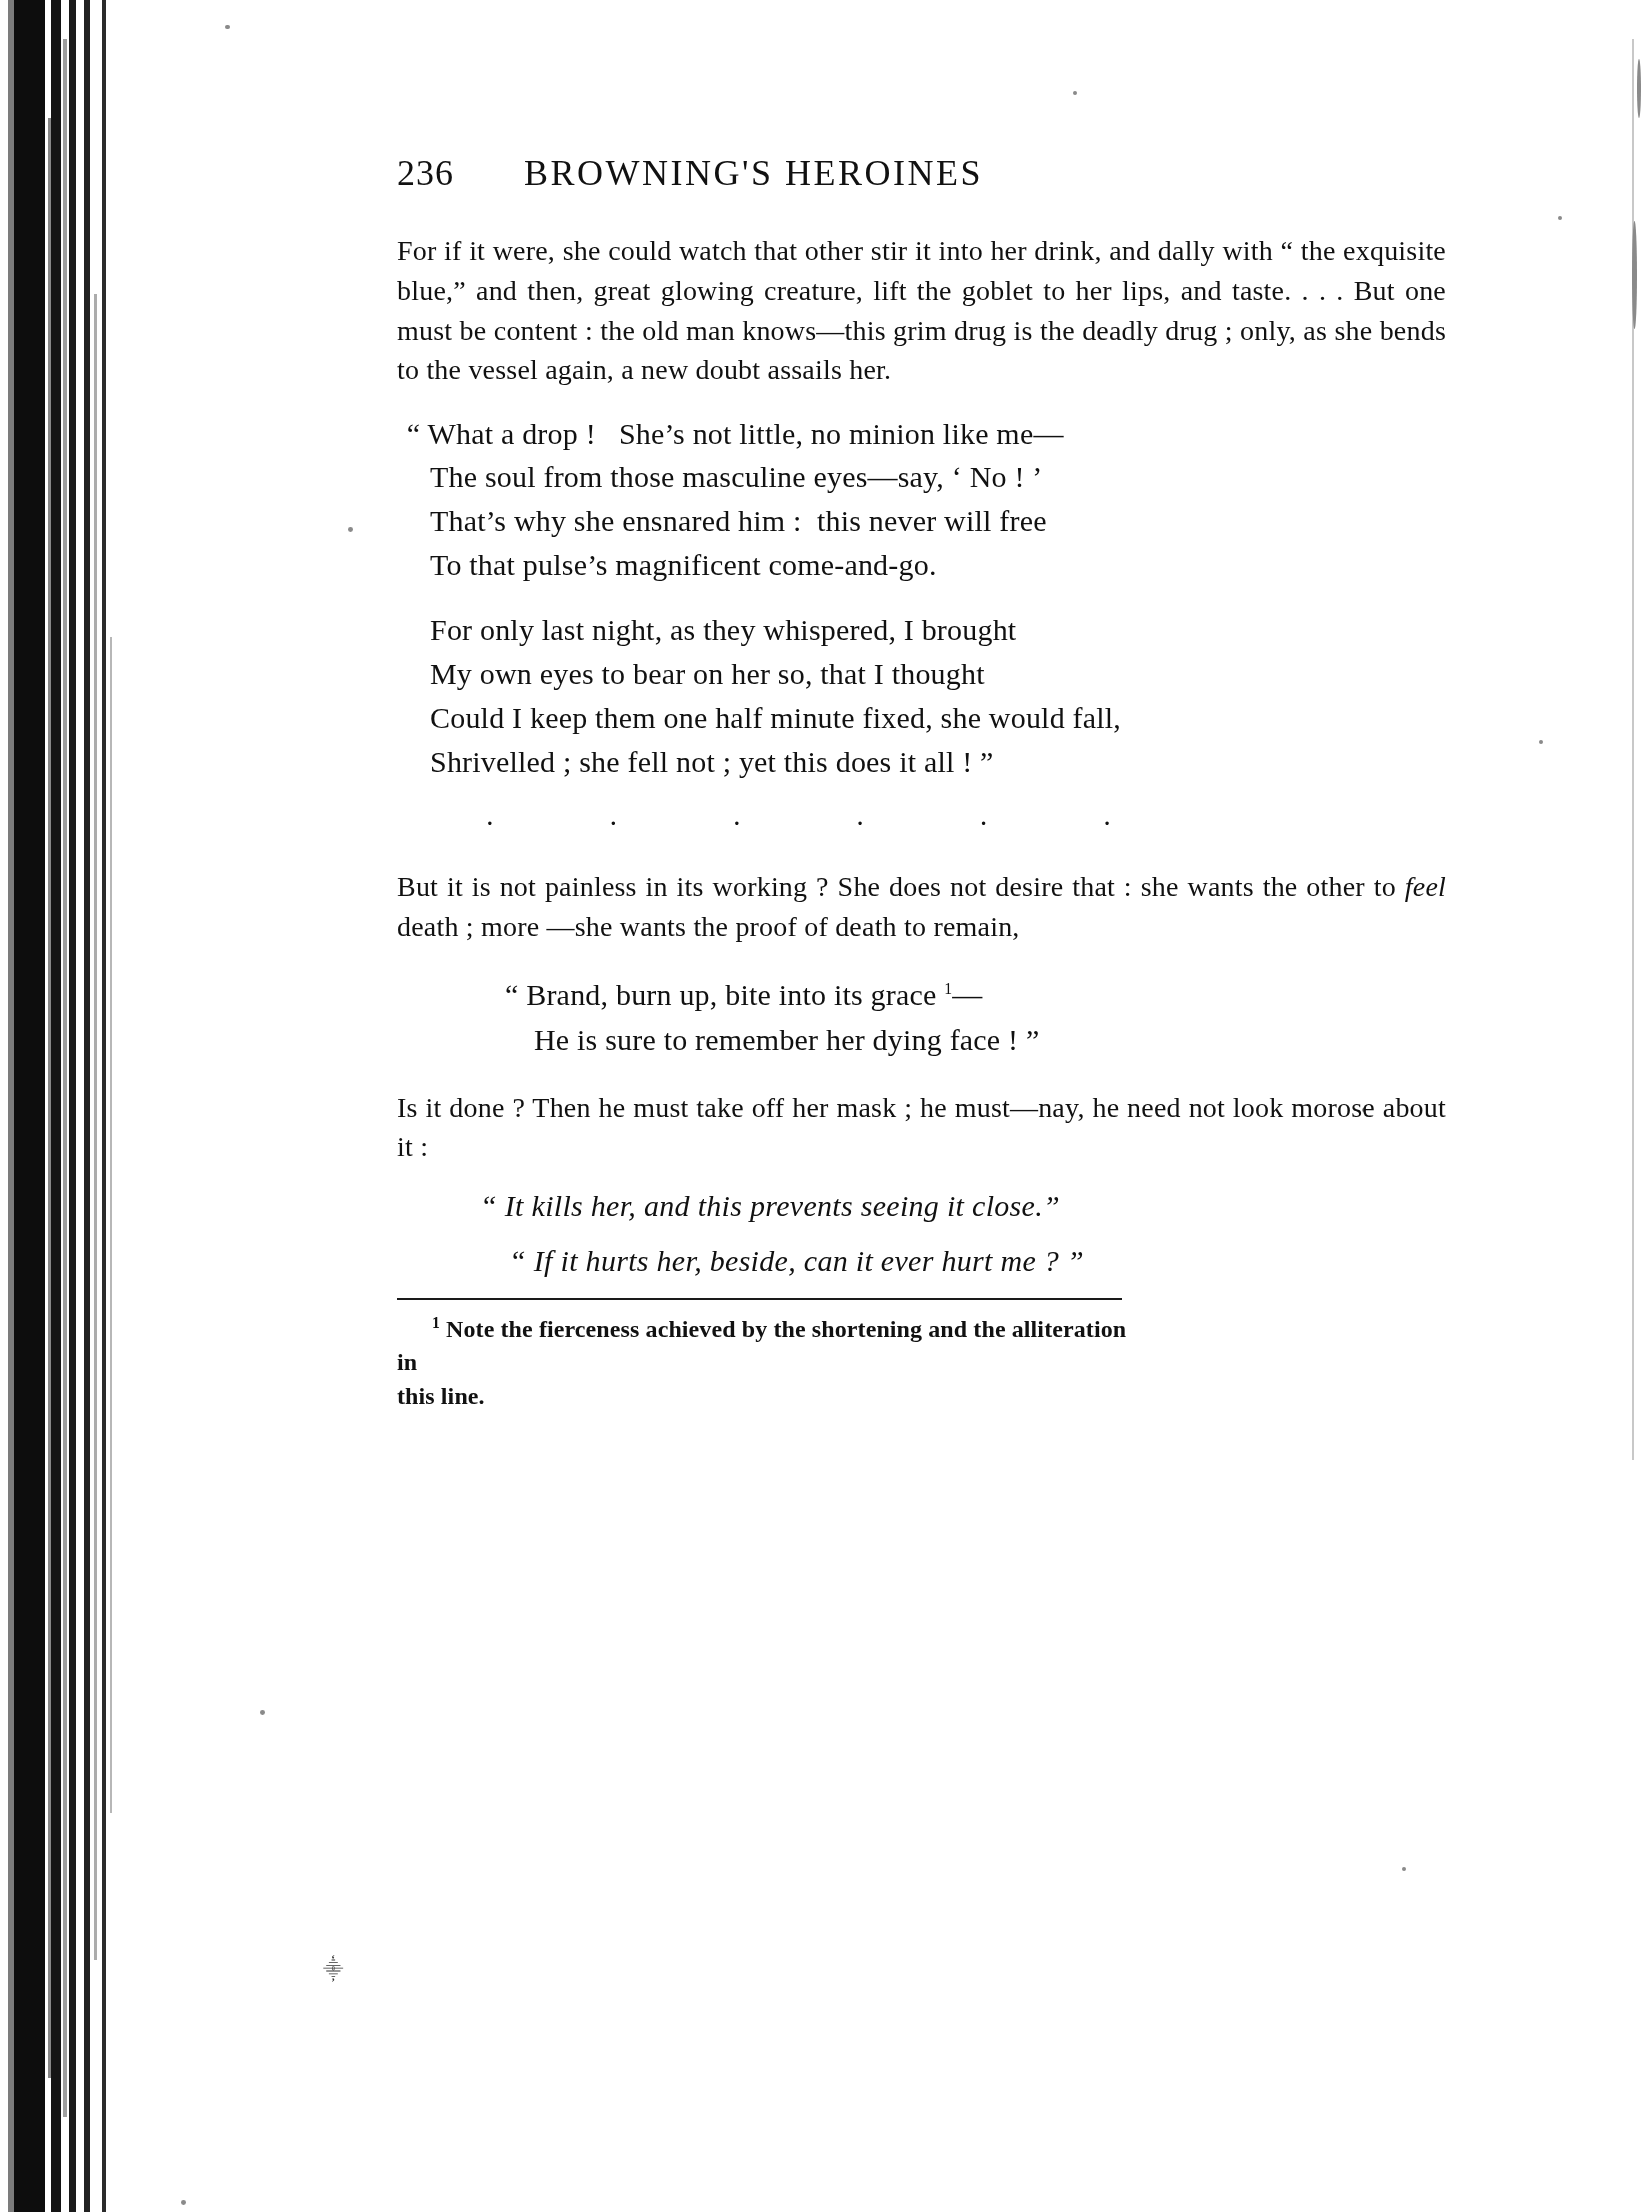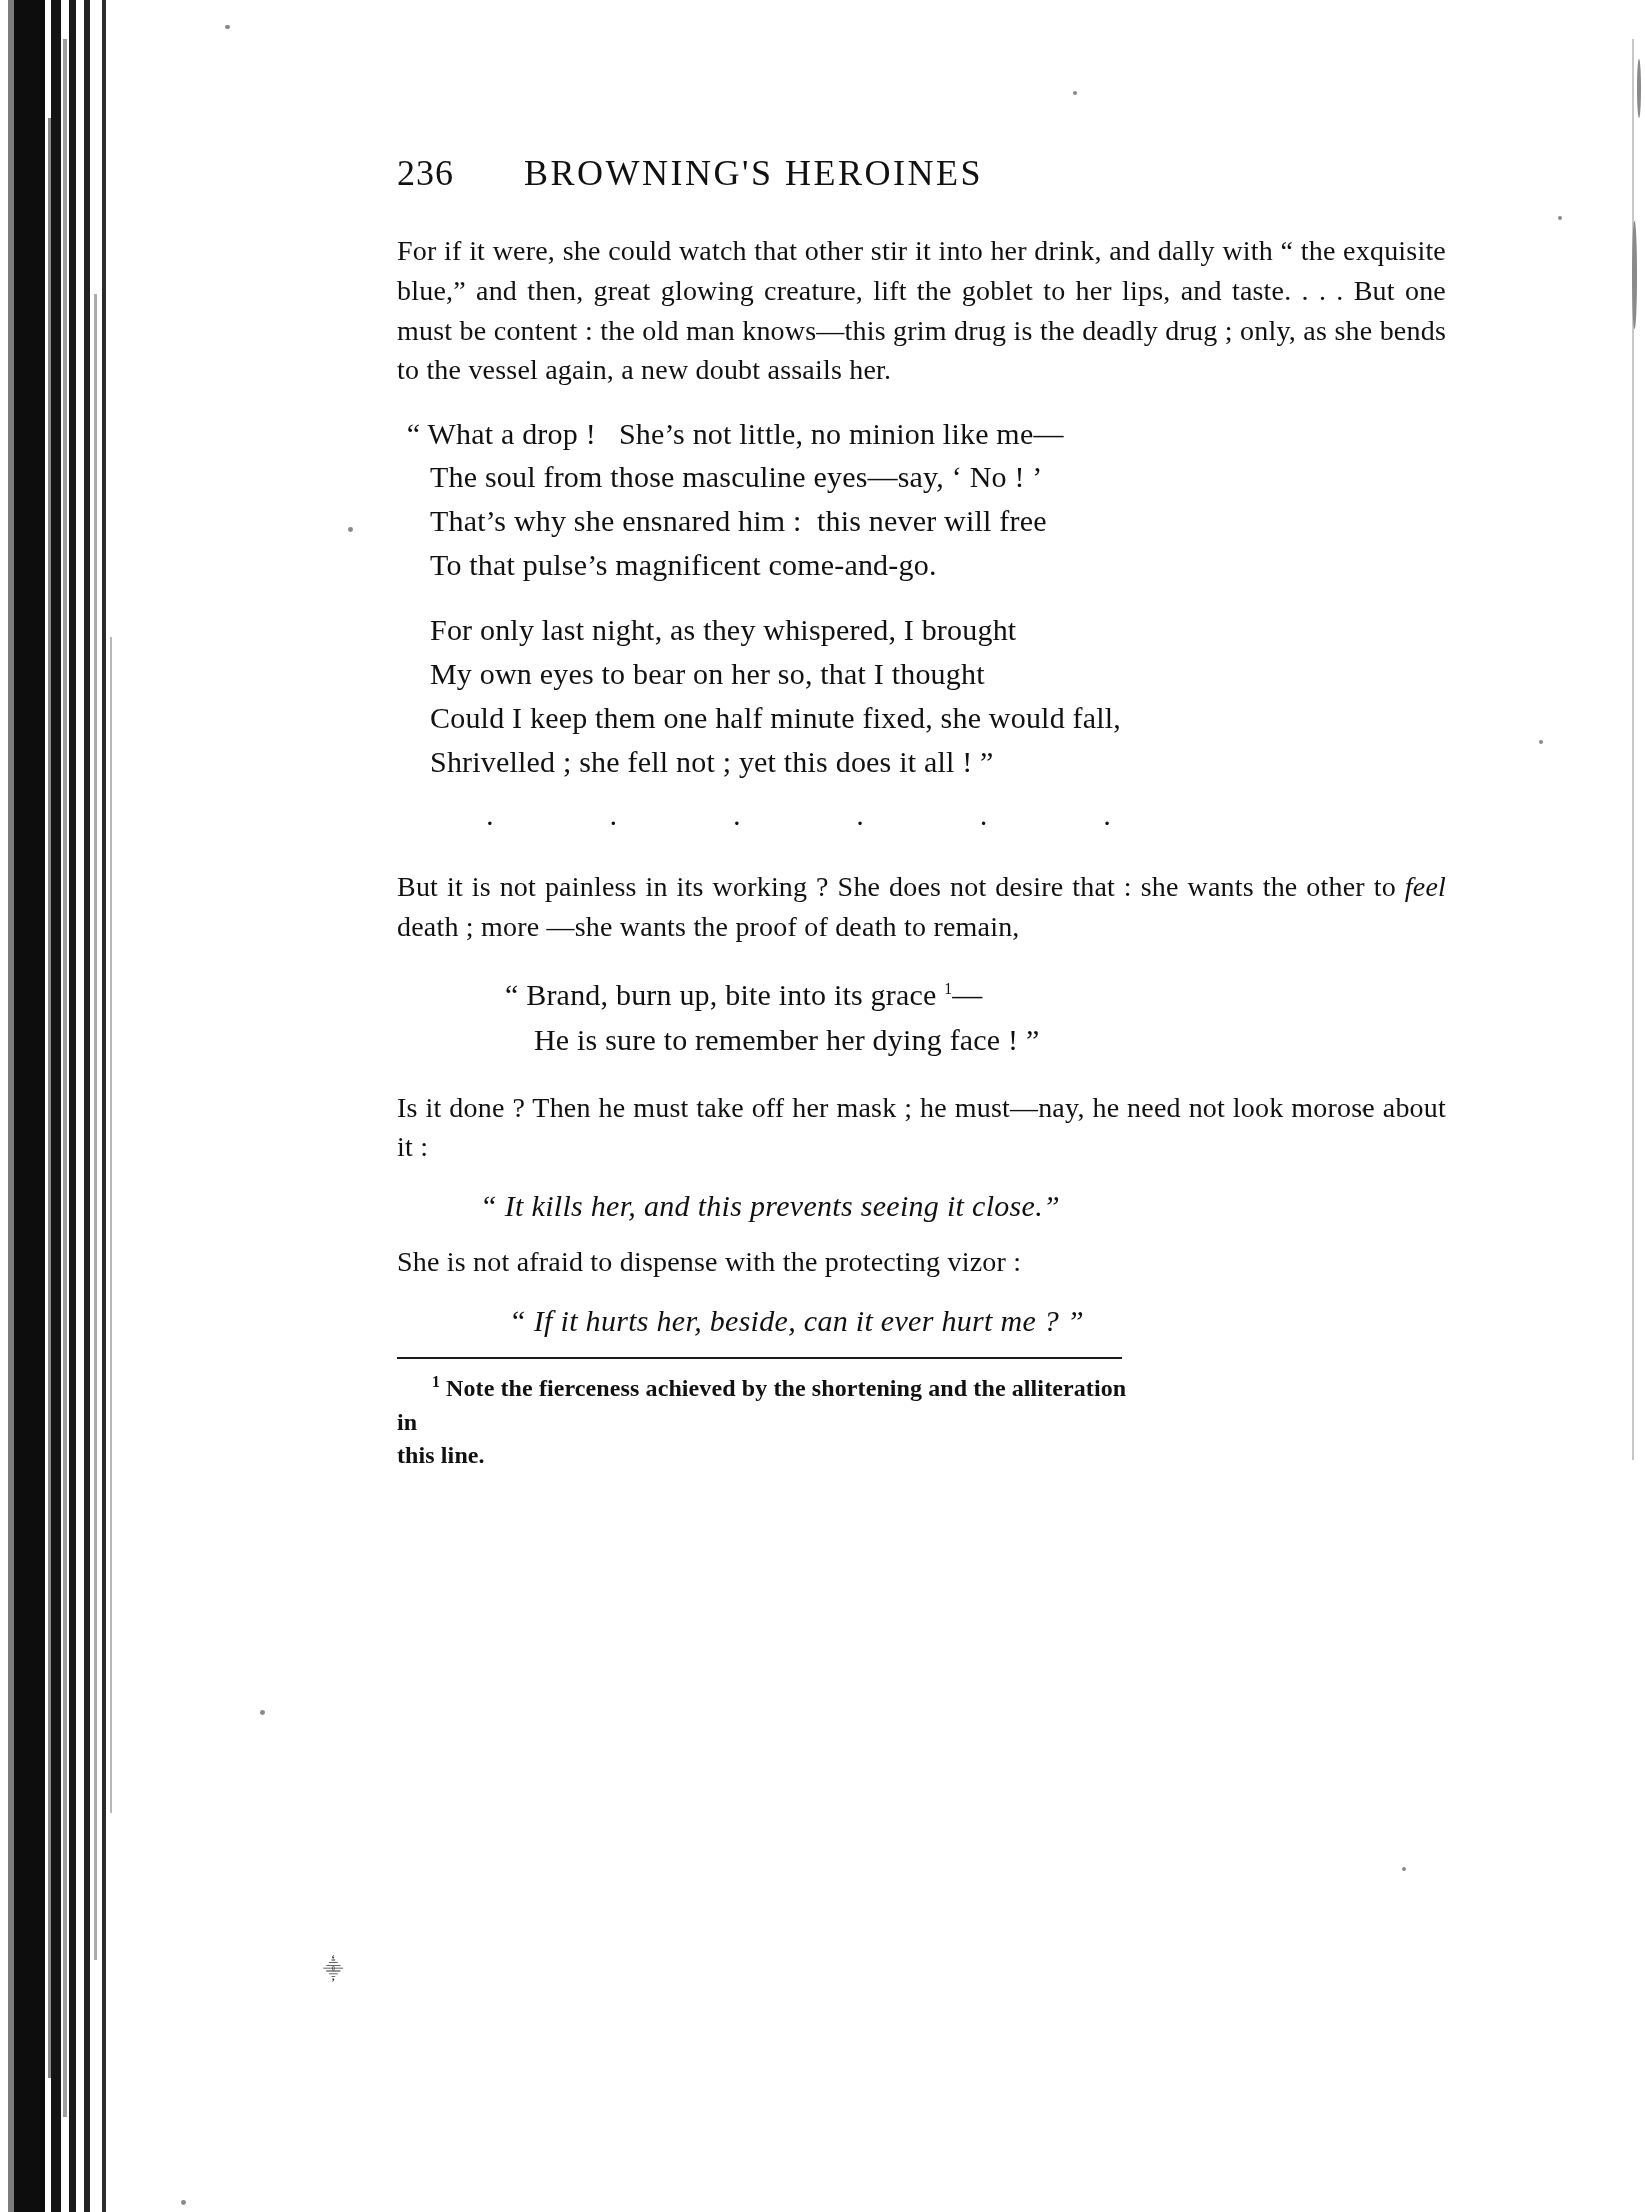--- a/index.html
+++ b/index.html
@@ -244,21 +244,20 @@
 
     <div class="verse-indent">
       <span class="ln"><span>“ Brand, burn up, bite into its grace </span><sup>1</sup><span>—</span></span>
       <span class="ln second">He is sure to remember her dying face ! ”</span>
     </div>
 
     <p class="prose tight">Is it done ?   Then he must take off her mask ; he must—nay, he need not look morose about it :</p>
 
     <div class="verse-italic">“ It kills her, and this prevents seeing it close.”</div>
 
-    <p class="prose tight">She is not afraid to dispense with the protecting vizor :</p>
 
     <div class="verse-italic bolder">“ If it hurts her, beside, can it ever hurt me ? ”</div>
 
     <div class="footnote-rule"></div>
     <div class="footnote">
       <span class="fn-indent"><sup>1</sup></span><span> Note the fierceness achieved by the shortening and the alliteration in</span><br>
       <span>this line.</span>
     </div>
 
   </div>

